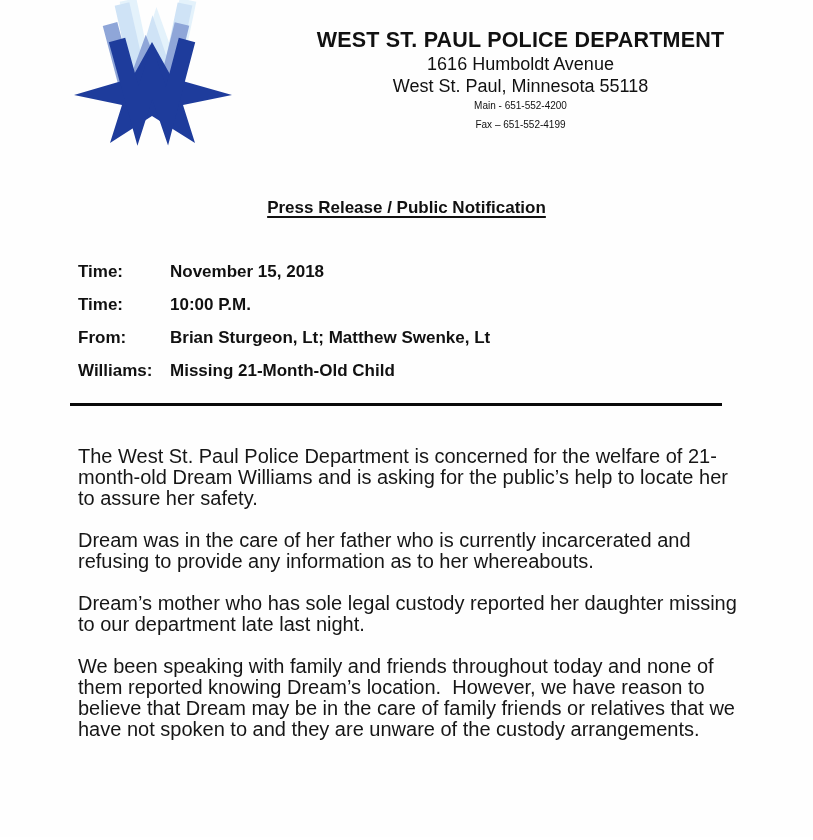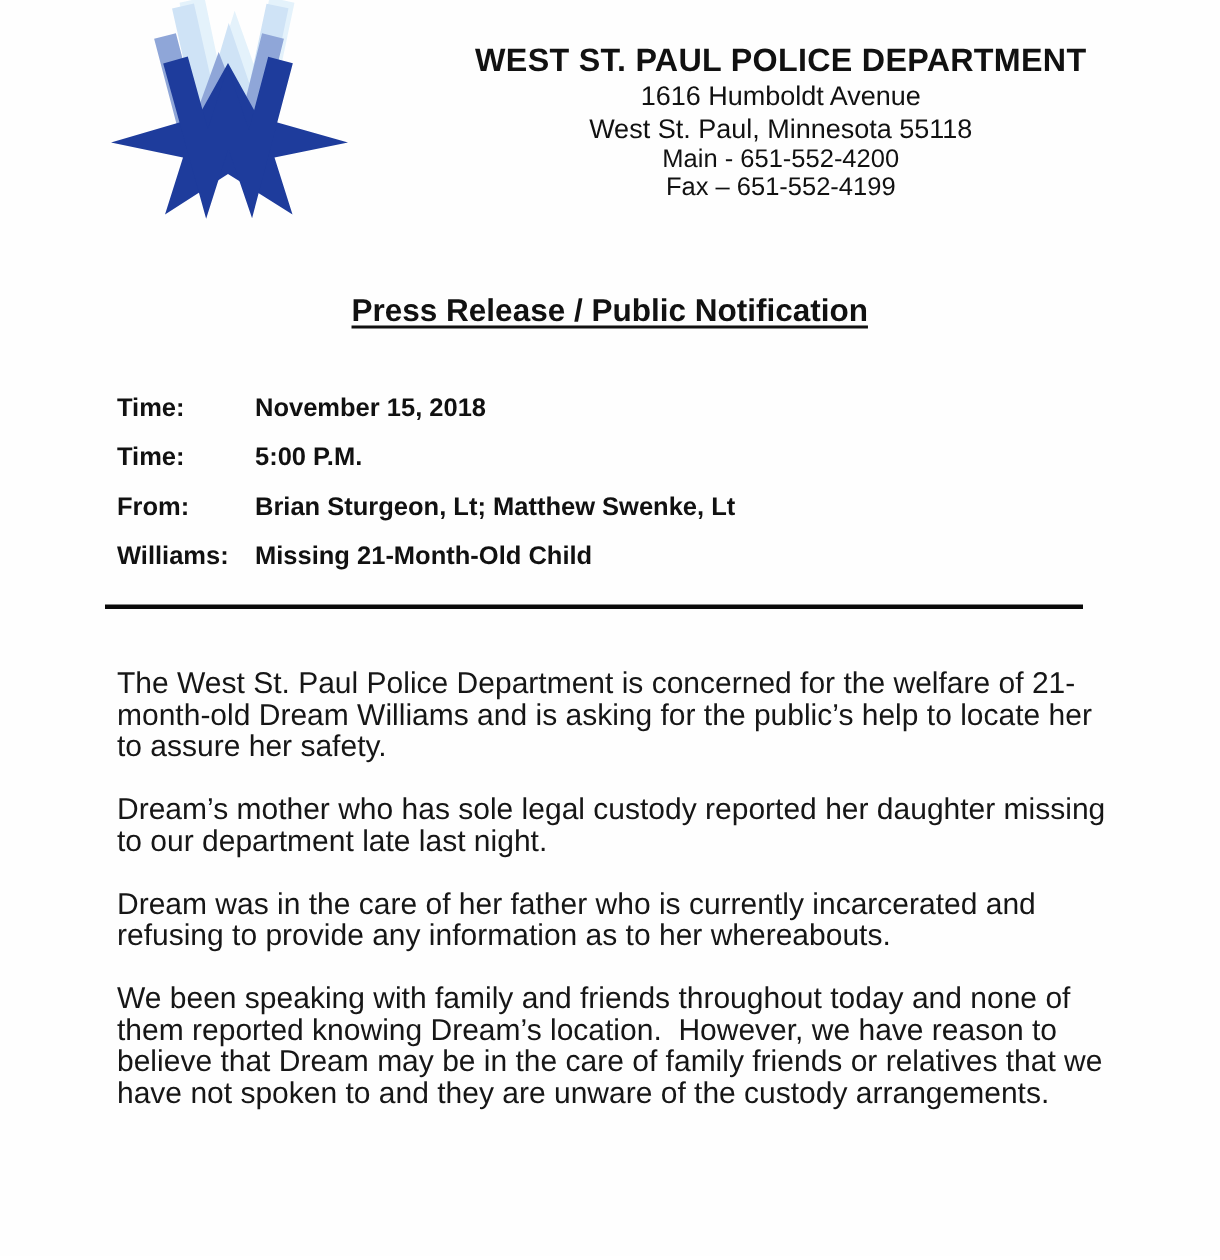--- a/index.html
+++ b/index.html
@@ -45,29 +45,29 @@
     font-weight: bold;
     letter-spacing: 0.2px;
     line-height: 27px;
     white-space: nowrap;
   }
   .addr {
     font-size: 18px;
     line-height: 21.5px;
   }
   .phone {
-    font-size: 17px;
+    font-size: 10px;
     line-height: 18.5px;
   }
 
   
   .doc-title {
     margin-top: 45px;
     text-align: center;
-    font-size: 21px;
+    font-size: 17px;
     font-weight: bold;
     line-height: 25px;
   }
   .doc-title span {
     text-decoration: underline;
     text-underline-offset: 3px;
     text-decoration-thickness: 2px;
   }
 
   
@@ -141,32 +141,32 @@
 
   <h1 class="doc-title">
     <span>Press Release / Public Notification</span>
   </h1>
 
   <section class="meta">
     <div class="meta-row">
       <span class="meta-label">Time:</span><span class="meta-value">November 15, 2018</span>
     </div>
     <div class="meta-row">
-      <span class="meta-label">Time:</span><span class="meta-value">5:00 P.M.</span>
+      <span class="meta-label">Time:</span><span class="meta-value">10:00 P.M.</span>
     </div>
     <div class="meta-row">
       <span class="meta-label">From:</span><span class="meta-value">Brian Sturgeon, Lt; Matthew Swenke, Lt</span>
     </div>
     <div class="meta-row">
       <span class="meta-label">Williams:</span><span class="meta-value">Missing 21-Month-Old Child</span>
     </div>
   </section>
 
   <div class="divider"></div>
 
   <main class="body-text">
     <p>The West St. Paul Police Department is concerned for the welfare of 21-month-old Dream Williams and is asking for the public’s help to locate her to assure her safety.</p>
+    <p>Dream was in the care of her father who is currently incarcerated and refusing to provide any information as to her whereabouts.</p>
     <p>Dream’s mother who has sole legal custody reported her daughter missing to our department late last night.</p>
-    <p>Dream was in the care of her father who is currently incarcerated and refusing to provide any information as to her whereabouts.</p>
     <p>We been speaking with family and friends throughout today and none of them reported knowing Dream’s location.  However, we have reason to believe that Dream may be in the care of family friends or relatives that we have not spoken to and they are unware of the custody arrangements.</p>
   </main>
 
 </div>
 
 </body></html>

